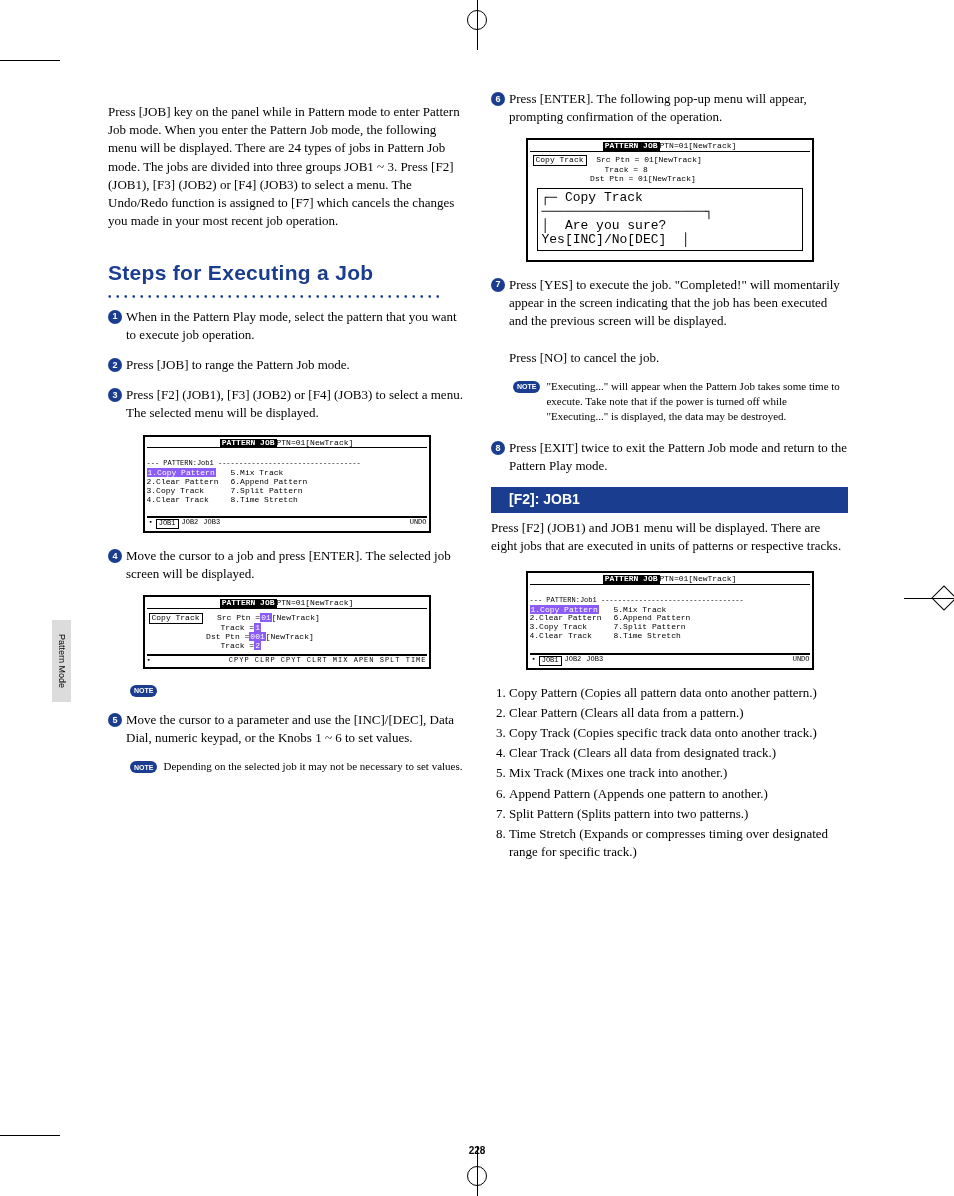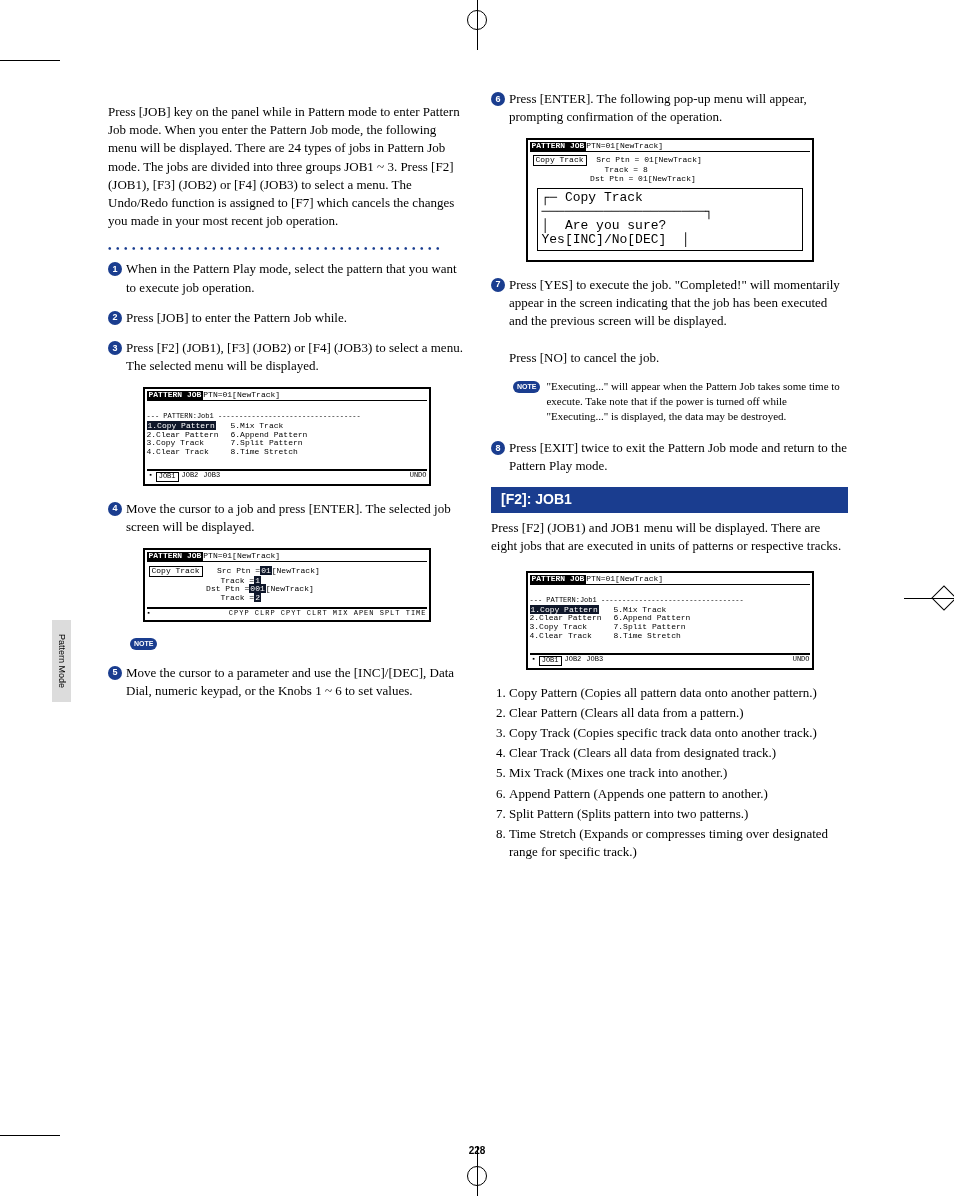--- a/index.html
+++ b/index.html
@@ -9,40 +9,40 @@
   .crop-t,.crop-b{position:absolute;left:50%;transform:translateX(-50%);width:20px;height:20px}
   .crop-t{top:10px}.crop-b{bottom:10px}
   .crop-t::before,.crop-b::before{content:"";position:absolute;left:50%;width:1px;height:60px;background:#000}
   .crop-t::before{top:-20px}.crop-b::before{bottom:-20px}
   .crop-t::after,.crop-b::after{content:"";position:absolute;top:50%;left:50%;width:18px;height:18px;border:1px solid #000;border-radius:50%;transform:translate(-50%,-50%)}
   .crop-r{position:absolute;right:10px;top:50%;transform:translateY(-50%)}
   .crop-r::before{content:"";position:absolute;width:60px;height:1px;background:#000;right:-20px;top:50%}
   .crop-r::after{content:"";position:absolute;width:16px;height:16px;border:1px solid #000;transform:translate(-50%,-50%) rotate(45deg);top:50%;left:50%}
   .content{position:absolute;left:108px;top:90px;width:740px;display:flex;gap:26px}
   .col{flex:1;min-width:0}
-  .intro{margin-bottom:12px}
+  .intro{margin-bottom:28px}
   h2{font-family:Arial,Helvetica,sans-serif;font-weight:900;color:#1a3d8f;font-size:21px;margin:0 0 2px 0;letter-spacing:0.3px}
   .dots{color:#1a3d8f;font-weight:bold;letter-spacing:1px;font-size:10px;margin-bottom:4px;white-space:nowrap;overflow:hidden}
   .step{display:flex;margin-bottom:12px}
   .bullet{width:14px;height:14px;border-radius:50%;background:#1a3d8f;color:#fff;font-size:9px;font-weight:bold;display:flex;align-items:center;justify-content:center;flex:0 0 14px;margin-right:4px;margin-top:2px;font-family:Arial,sans-serif}
   .step-text{flex:1}
   .lcd{width:280px;margin:6px auto 14px;border:2px solid #000;padding:2px;font-family:'Courier New',monospace;font-size:8px;line-height:1.1;background:#fff}
-  .lcd-hdr{display:flex;justify-content:flex-start}
+  .lcd-hdr{display:flex;justify-content:center}
   .lcd-hdr span:first-child{background:#000;color:#fff;padding:0 2px;font-weight:bold}
   .lcd-body{border-top:1px solid #000;padding:12px 0;min-height:32px}
   .lcd-ftr{border-top:2px solid #000;display:flex;justify-content:space-between;font-size:7px;padding-top:1px}
   .lcd-menu{display:flex;gap:1px}
   .lcd-menu span{padding:0 2px}
   .lcd-box{border:1px solid #000;display:inline-block;padding:0 2px}
   .lcd-group{border:1px solid #000;padding:2px 4px;margin:4px;font-size:13px}
-  .hl{background:#0f172a;color:#fff;padding:0 1px}
+  .hl{background:#8b5cf6;color:#fff;padding:0 1px}
   .note{display:flex;margin:6px 0 14px 22px;font-size:11px}
   .note-badge{background:#1a3d8f;color:#fff;font-family:Arial,sans-serif;font-size:7px;font-weight:bold;border-radius:6px;padding:1px 4px;height:10px;display:inline-flex;align-items:center;margin-right:6px;flex:0 0 auto;margin-top:2px}
   .note-text{flex:1}
-  .section-bar{background:#1a3d8f;color:#fff;font-family:Arial,Helvetica,sans-serif;font-weight:900;font-size:14px;padding:3px 10px;margin-bottom:6px}
+  .section-bar{background:#1a3d8f;color:#fff;font-family:Arial,Helvetica,sans-serif;font-weight:900;font-size:14px;padding:3px 18px;margin-bottom:6px}
   ol.jobs{margin:8px 0 0 0;padding-left:18px}
   ol.jobs li{margin-bottom:2px}
   .side-tab{position:absolute;left:52px;top:620px;background:#dcdcdc;font-family:Arial,sans-serif;font-size:9px;padding:14px 3px;writing-mode:vertical-rl;text-orientation:mixed}
   .pg{position:absolute;bottom:38px;left:50%;transform:translateX(-50%);font-family:Arial,sans-serif;font-weight:bold;font-size:10px}
   .two-col-menu{display:flex;gap:12px}
 </style>
 </head>
 <body>
 
 <div class="page">
@@ -52,29 +52,30 @@
   <div class="crop-b"></div>
   <div class="crop-r"></div>
 
   <div class="side-tab">Pattern Mode</div>
 
   <div class="content">
 
     <div class="col">
       <p class="intro">Press [JOB] key on the panel while in Pattern mode to enter Pattern Job mode. When you enter the Pattern Job mode, the following menu will be displayed. There are 24 types of jobs in Pattern Job mode. The jobs are divided into three groups JOB1 ~ 3. Press [F2] (JOB1), [F3] (JOB2) or [F4] (JOB3) to select a menu. The Undo/Redo function is assigned to [F7] which cancels the changes you made in your most recent job operation.</p>
 
+      <h2>Steps for Executing a Job</h2>
       <div class="dots">• • • • • • • • • • • • • • • • • • • • • • • • • • • • • • • • • • • • • • • • • •</div>
 
       <div class="step">
           <span class="bullet">1</span>
           <span class="step-text">When in the Pattern Play mode, select the pattern that you want to execute job operation.</span>
         </div>
       <div class="step">
           <span class="bullet">2</span>
-          <span class="step-text">Press [JOB] to enter the Pattern Job while.</span>
+          <span class="step-text">Press [JOB] to range the Pattern Job mode.</span>
         </div>
       <div class="step">
           <span class="bullet">3</span>
           <span class="step-text">Press [F2] (JOB1), [F3] (JOB2) or [F4] (JOB3) to select a menu. The selected menu will be displayed.</span>
         </div>
 
       <div class="lcd">
         <div class="lcd-hdr">
             <span>PATTERN JOB</span>
             <span>PTN=01[NewTrack]</span>
@@ -132,20 +133,24 @@
 
       <div class="note">
           <span class="note-badge">NOTE</span>
         </div>
 
       <div class="step">
           <span class="bullet">5</span>
           <span class="step-text">Move the cursor to a parameter and use the [INC]/[DEC], Data Dial, numeric keypad, or the Knobs 1 ~ 6 to set values.</span>
         </div>
 
+      <div class="note">
+          <span class="note-badge">NOTE</span>
+          <span class="note-text">Depending on the selected job it may not be necessary to set values.</span>
+        </div>
     </div>
 
     <div class="col">
       <div class="step">
           <span class="bullet">6</span>
           <span class="step-text">Press [ENTER]. The following pop-up menu will appear, prompting confirmation of the operation.</span>
         </div>
 
       <div class="lcd">
         <div class="lcd-hdr">

